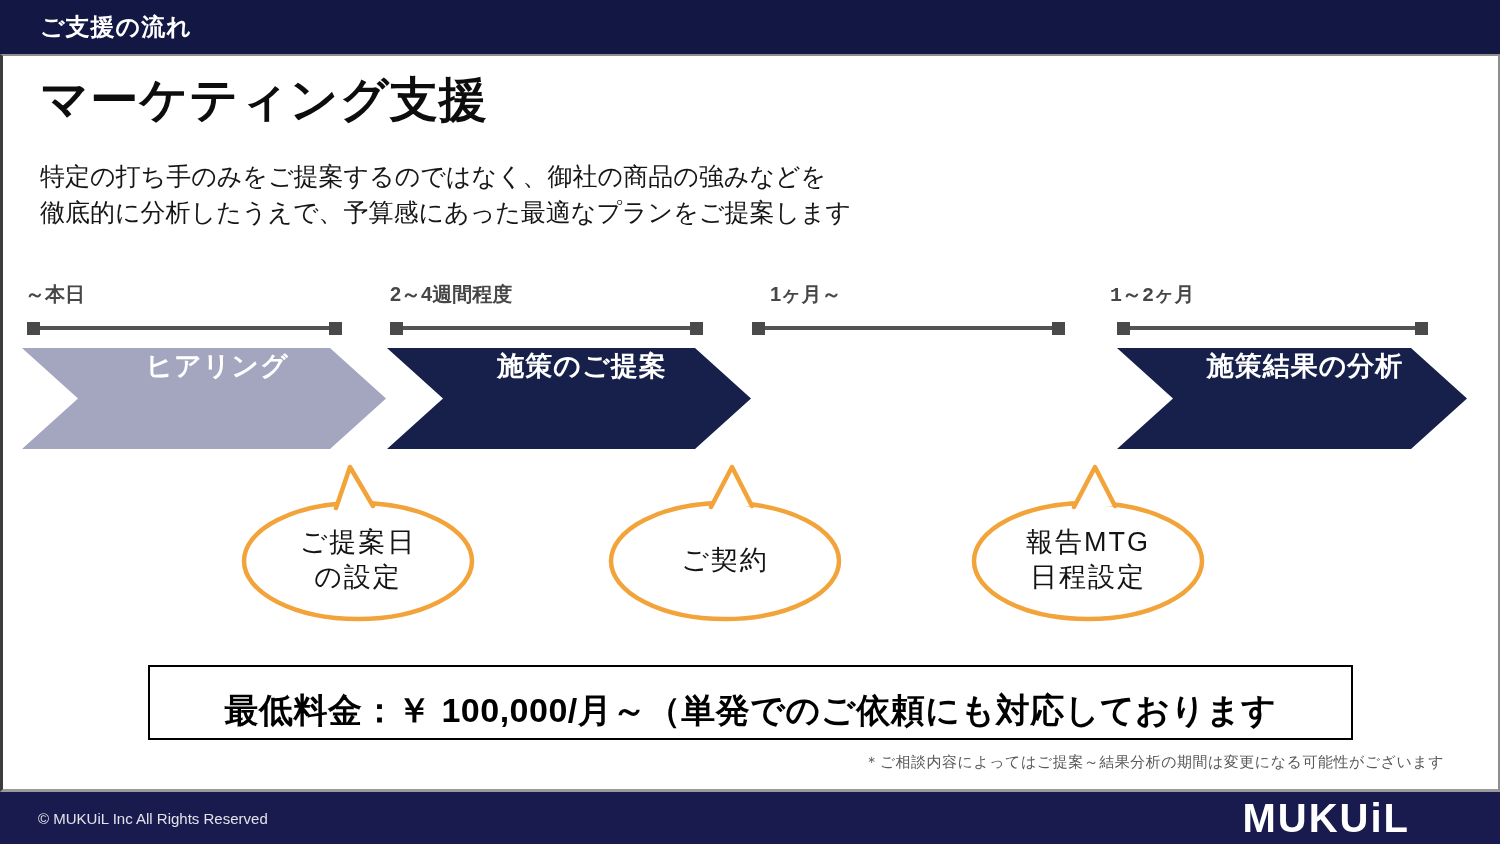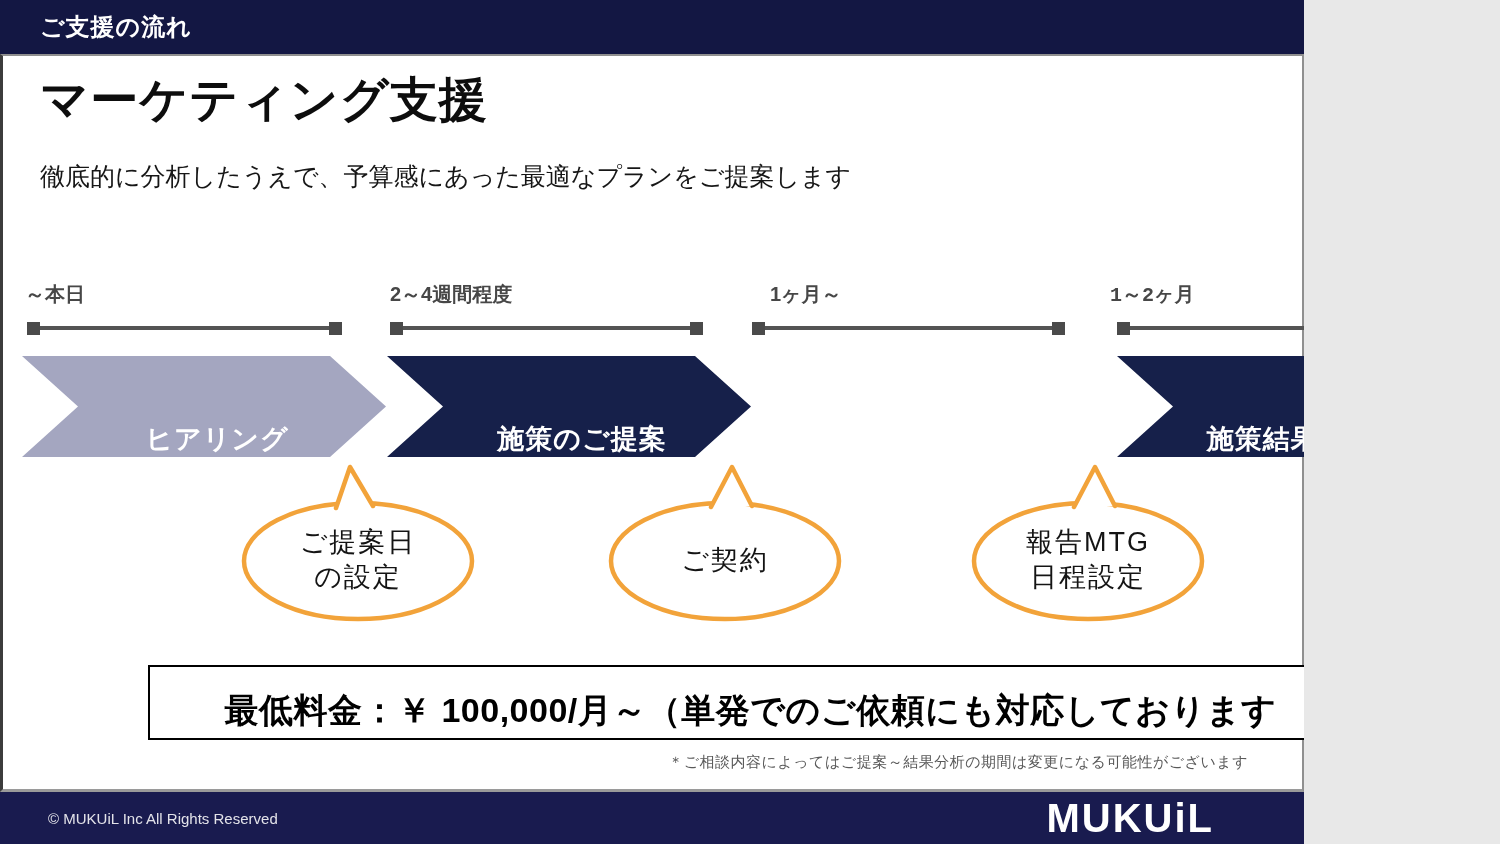--- a/index.html
+++ b/index.html
@@ -1,21 +1,21 @@
 <!DOCTYPE html>
 <html lang="ja"><head>
 <meta charset="utf-8">
 <style>
   * { margin: 0; padding: 0; box-sizing: border-box; }
   html, body { background: #e8e8e8; }
   body { font-family: "Liberation Sans", "DejaVu Sans", sans-serif; }
 
   .slide {
     position: relative;
-    width: 1304px;
+    width: 1500px;
     height: 844px;
     background: #22c55e;
     overflow: hidden;
   }
 
   
   .topbar {
     position: absolute; top: 0; left: 0; right: 0; height: 54px;
     background: #131743;
     display: flex; align-items: center;
@@ -63,22 +63,22 @@
   }
   .tline::before { left: -1px; }
   .tline::after  { right: -1px; }
   .tline-1 { left: 28px;   width: 313px; }
   .tline-2 { left: 391px;  width: 311px; }
   .tline-3 { left: 753px;  width: 311px; }
   .tline-4 { left: 1118px; width: 309px; }
 
   
   .chevron {
-    position: absolute; top: 356px; height: 101px;
-    display: flex; align-items: flex-end; justify-content: center;
+    position: absolute; top: 348px; height: 101px;
+    display: flex; align-items: flex-start; justify-content: center;
     clip-path: polygon(0 0, calc(100% - 56px) 0, 100% 50%, calc(100% - 56px) 100%, 0 100%, 56px 50%);
     filter: drop-shadow(2px 3px 3px rgba(0,0,0,0.30));
   }
   .chevron-label {
     color: #ffffff; font-size: 27px; font-weight: bold; letter-spacing: 1px;
     padding-left: 26px;
   }
   .chevron--gray { background: #A4A6C0; }
   .chevron--navy { background: #16204A; }
   .chevron-1 { left: 22px;   width: 364px; }
@@ -111,38 +111,39 @@
   .footnote {
     position: absolute; right: 56px; top: 753px;
     font-size: 15px; color: #595959; letter-spacing: 0.5px;
   }
 
   
   .footerbar {
     position: absolute; left: 0; right: 0; bottom: 0; height: 52px;
     background: #191B4F;
     display: flex; align-items: center; justify-content: space-between;
-    padding: 0 90px 0 48px;
+    padding: 0 90px 0 38px;
   }
   .copyright { color: rgba(255,255,255,0.88); font-size: 15px; }
   .footer-logo { color: #ffffff; font-size: 40px; font-weight: bold; letter-spacing: 2px; }
 </style>
 </head>
 <body>
 
 <div class="slide">
 
   <header class="topbar">
     <span class="topbar-title">ご支援の流れ</span>
   </header>
 
   <div class="content-frame"></div>
 
   <h1 class="page-title">マーケティング支援</h1>
   <div class="description">
+    <div>特定の打ち手のみをご提案するのではなく、御社の商品の強みなどを</div>
     <div>徹底的に分析したうえで、予算感にあった最適なプランをご提案します</div>
   </div>
 
   <div class="duration duration-1">～本日</div>
   <div class="duration duration-2">2～4週間程度</div>
   <div class="duration duration-3">1ヶ月～</div>
   <div class="duration duration-4">1～2ヶ月</div>
 
   <div class="tline tline-1"></div>
   <div class="tline tline-2"></div>

